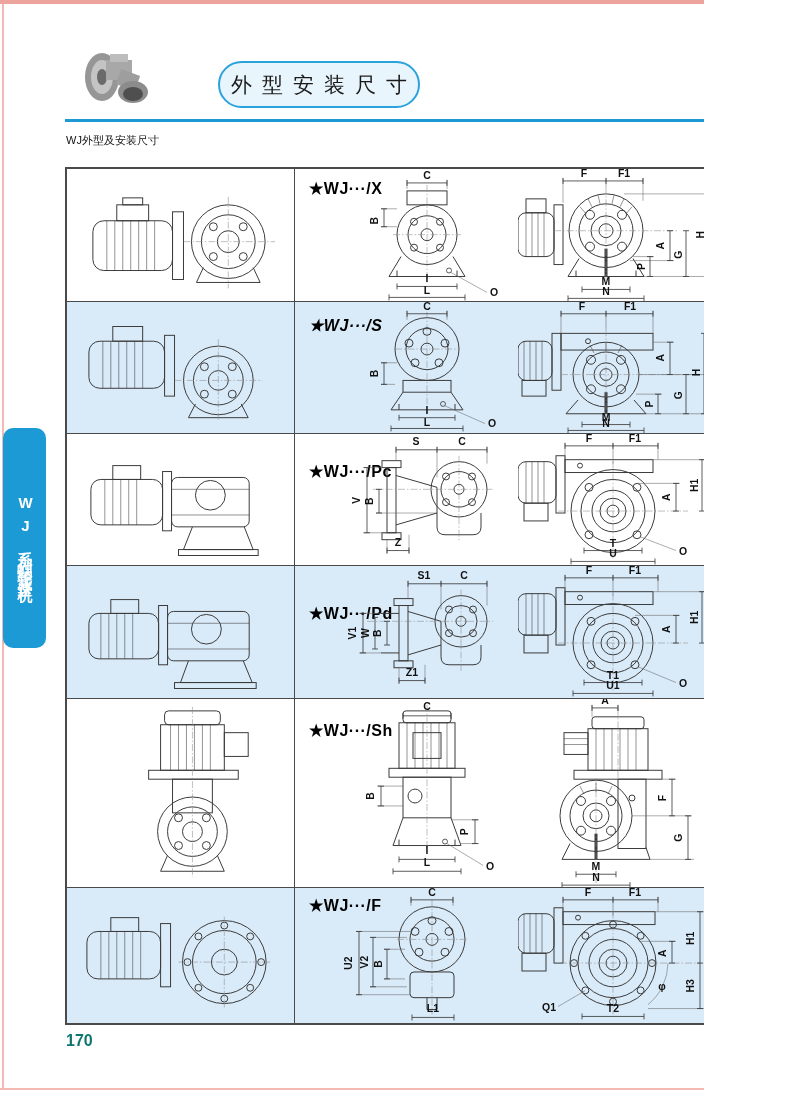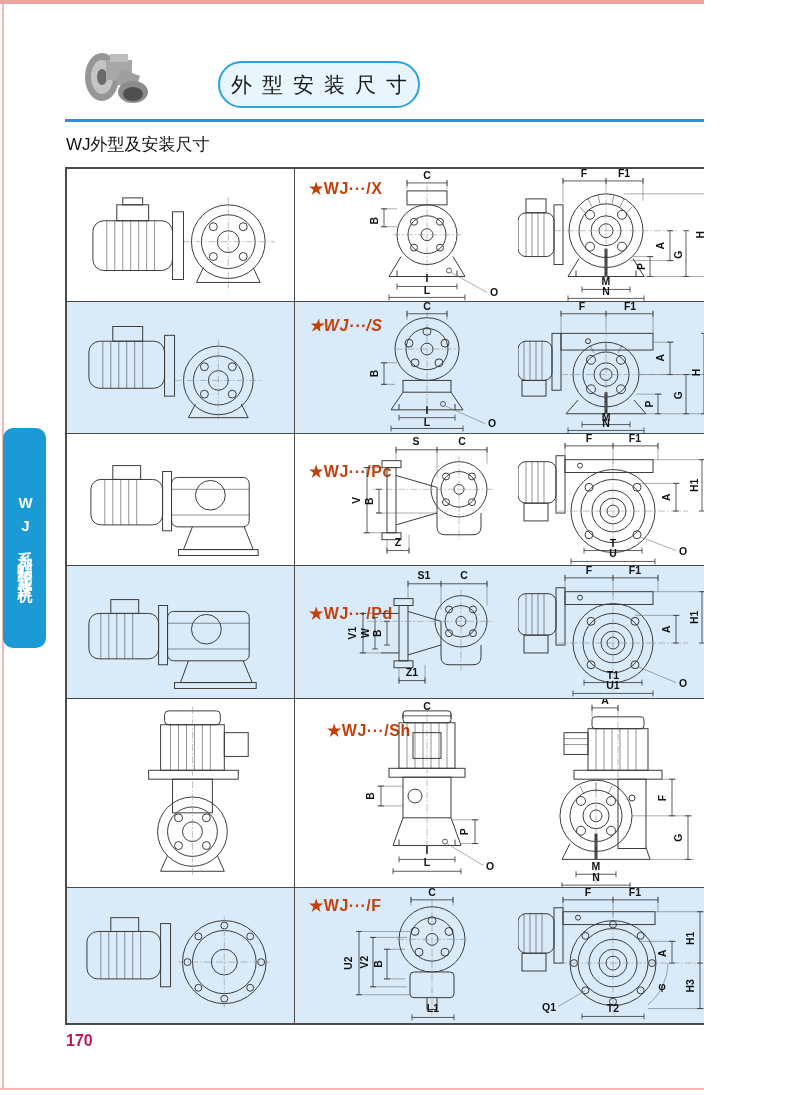--- a/index.html
+++ b/index.html
@@ -6,37 +6,37 @@
   .page{position:relative;width:704px;height:1095px;background:#fff;overflow:hidden;
         font-family:"Liberation Sans",sans-serif;color:#111;}
   .topbar{position:absolute;left:0;top:0;width:800px;height:4px;background:#eda49d;}
   .leftline{position:absolute;left:2px;top:4px;width:2px;height:1085px;background:#f3b9b2;}
   .bottomline{position:absolute;left:0;top:1088px;width:800px;height:2px;background:#f3b9b2;}
   .photo{position:absolute;left:76px;top:46px;width:92px;height:68px;}
   .pill{position:absolute;left:218px;top:61px;width:202px;height:47px;border:2px solid #2aa2dc;
         border-radius:26px;background:#e9f5fc;display:flex;align-items:center;justify-content:center;
         font-size:21px;letter-spacing:10px;padding-left:10px;box-sizing:border-box;color:#1a1a1a;}
   .blueline{position:absolute;left:65px;top:119px;width:672px;height:3px;background:#1b9ad6;}
-  .subtitle{position:absolute;left:66px;top:133px;font-size:17px;color:#111;}
+  .subtitle{position:absolute;left:66px;top:133px;font-size:11px;color:#111;}
   .table{position:absolute;left:65px;top:167px;width:672px;height:858px;border:2px solid #4a4a4a;
          box-sizing:border-box;display:flex;flex-direction:column;}
   .row{position:relative;display:flex;box-sizing:border-box;border-top:1.5px solid #4a4a4a;}
   .row.first{border-top:none;}
   .row.alt{background:#d9eaf8;}
   .cell-left{width:228px;border-right:1.5px solid #4a4a4a;box-sizing:border-box;position:relative;}
   .cell-right{flex:1;position:relative;}
-  .model{position:absolute;font-weight:bold;font-size:16px;letter-spacing:.5px;color:#c2410c;text-align:center;}
+  .model{position:absolute;font-weight:bold;font-size:16px;letter-spacing:.5px;color:#000000;text-align:center;}
   .mid-svg{position:absolute;left:42px;top:0;width:180px;height:100%;}
   .right-svg{position:absolute;right:2px;top:0;width:215px;height:100%;}
   .full-svg{position:absolute;left:0;top:0;width:100%;height:100%;}
   .sidebar{position:absolute;left:3px;top:428px;width:43px;height:220px;background:#1b9ad6;
            border-radius:10px;display:flex;align-items:center;justify-content:center;}
   .sidebar span{writing-mode:vertical-rl;text-orientation:upright;color:#fff;font-weight:bold;
                 font-size:15px;letter-spacing:6px;}
-  .pagenum{position:absolute;left:66px;top:1032px;font-weight:bold;font-size:16px;color:#be185d;}
+  .pagenum{position:absolute;left:66px;top:1032px;font-weight:bold;font-size:16px;color:#0f766e;}
   
   .draw{stroke:#3a3a3a;fill:none;stroke-width:1;}
   .draw rect,.draw circle,.draw path,.draw ellipse{stroke:#3a3a3a;fill:none;stroke-width:1;}
   .fin{stroke-width:.55 !important;}
   .cl{stroke:#8a8a8a !important;stroke-width:.55 !important;stroke-dasharray:7 2 1.5 2;}
   .dim{stroke:#333 !important;stroke-width:.8 !important;fill:none;}
   .ext{stroke:#666 !important;stroke-width:.55 !important;fill:none;}
   .dark{fill:#3a3a3a !important;stroke:none !important;}
   .lbl{fill:#111;stroke:none;font-family:"Liberation Sans",sans-serif;font-size:10.5px;
        font-weight:bold;text-anchor:middle;}
@@ -412,21 +412,21 @@
             <circle cx="112" cy="120" r="4"></circle>
               <circle cx="140" cy="120" r="4"></circle>
             <circle cx="112" cy="148" r="4"></circle>
               <circle cx="140" cy="148" r="4"></circle>
             <path d="M101 158L94 174h64l-7-16"></path>
             <path class="cl" d="M126 8v172"></path>
           </g>
         </svg>
       </div>
       <div class="cell-right">
-        <div class="model" style="left:32px;top:22px;">★WJ···/Sh</div>
+        <div class="model" style="left:14px;top:22px;">★WJ···/Sh</div>
         <svg class="mid-svg" viewBox="0 0 180 190" preserveAspectRatio="none">
           <g class="draw">
             <rect x="66" y="12" width="48" height="12" rx="3"></rect>
             <rect x="62" y="24" width="56" height="46"></rect>
             <path class="fin" d="M70 24v46M78 24v46M86 24v46M94 24v46M102 24v46M110 24v46"></path>
             <rect x="76" y="34" width="28" height="26"></rect>
             <rect x="52" y="70" width="76" height="9"></rect>
             <rect x="66" y="79" width="48" height="41"></rect>
             <circle cx="78" cy="98" r="7"></circle>
             <path d="M66 120L56 148h68l-10-28"></path>

